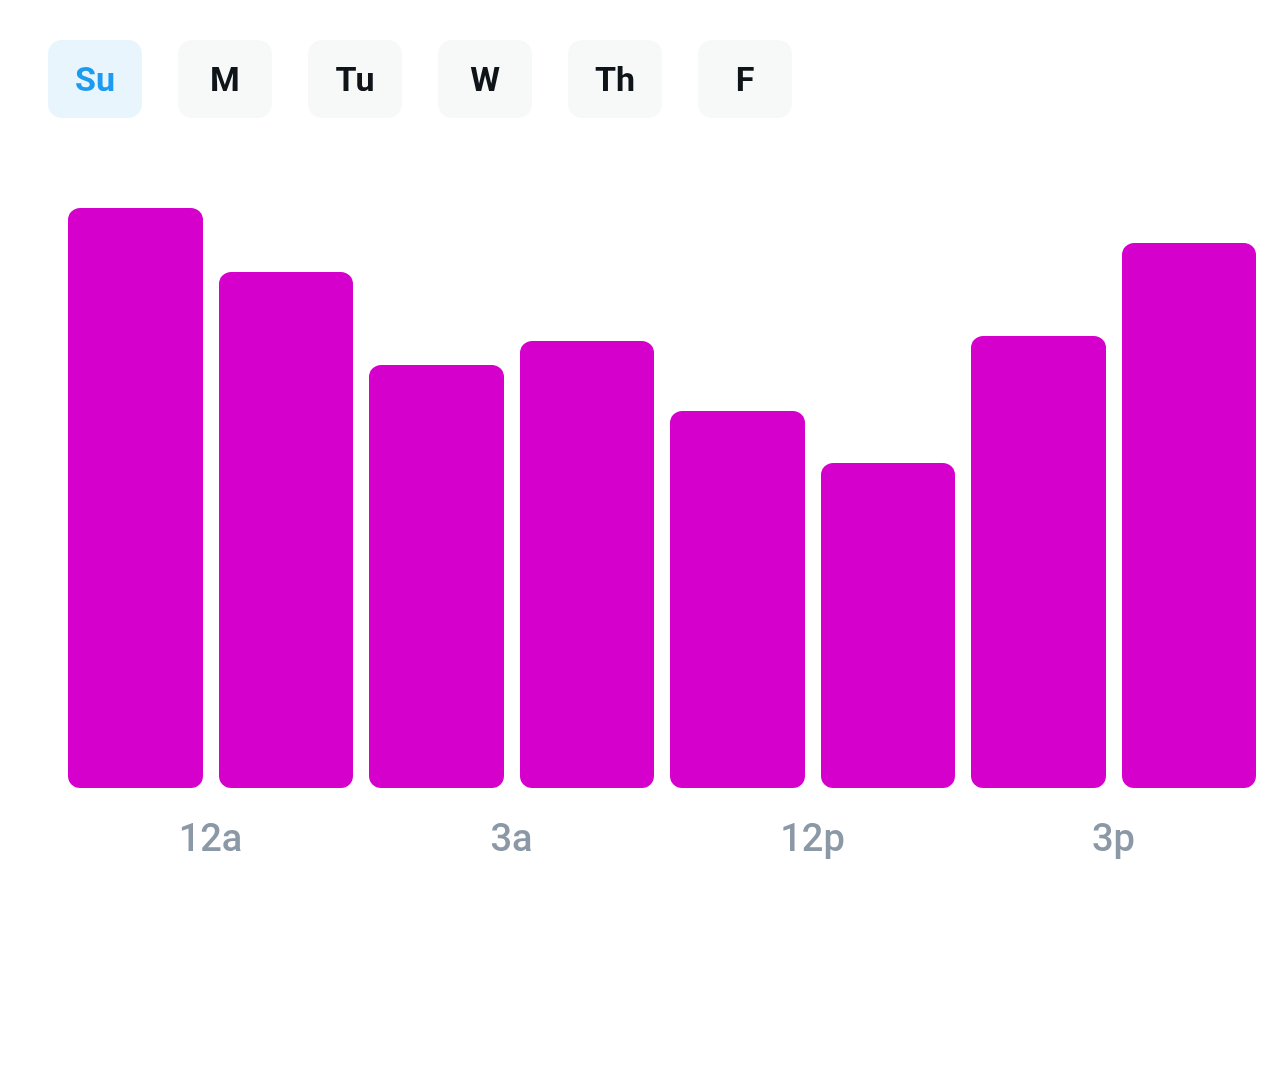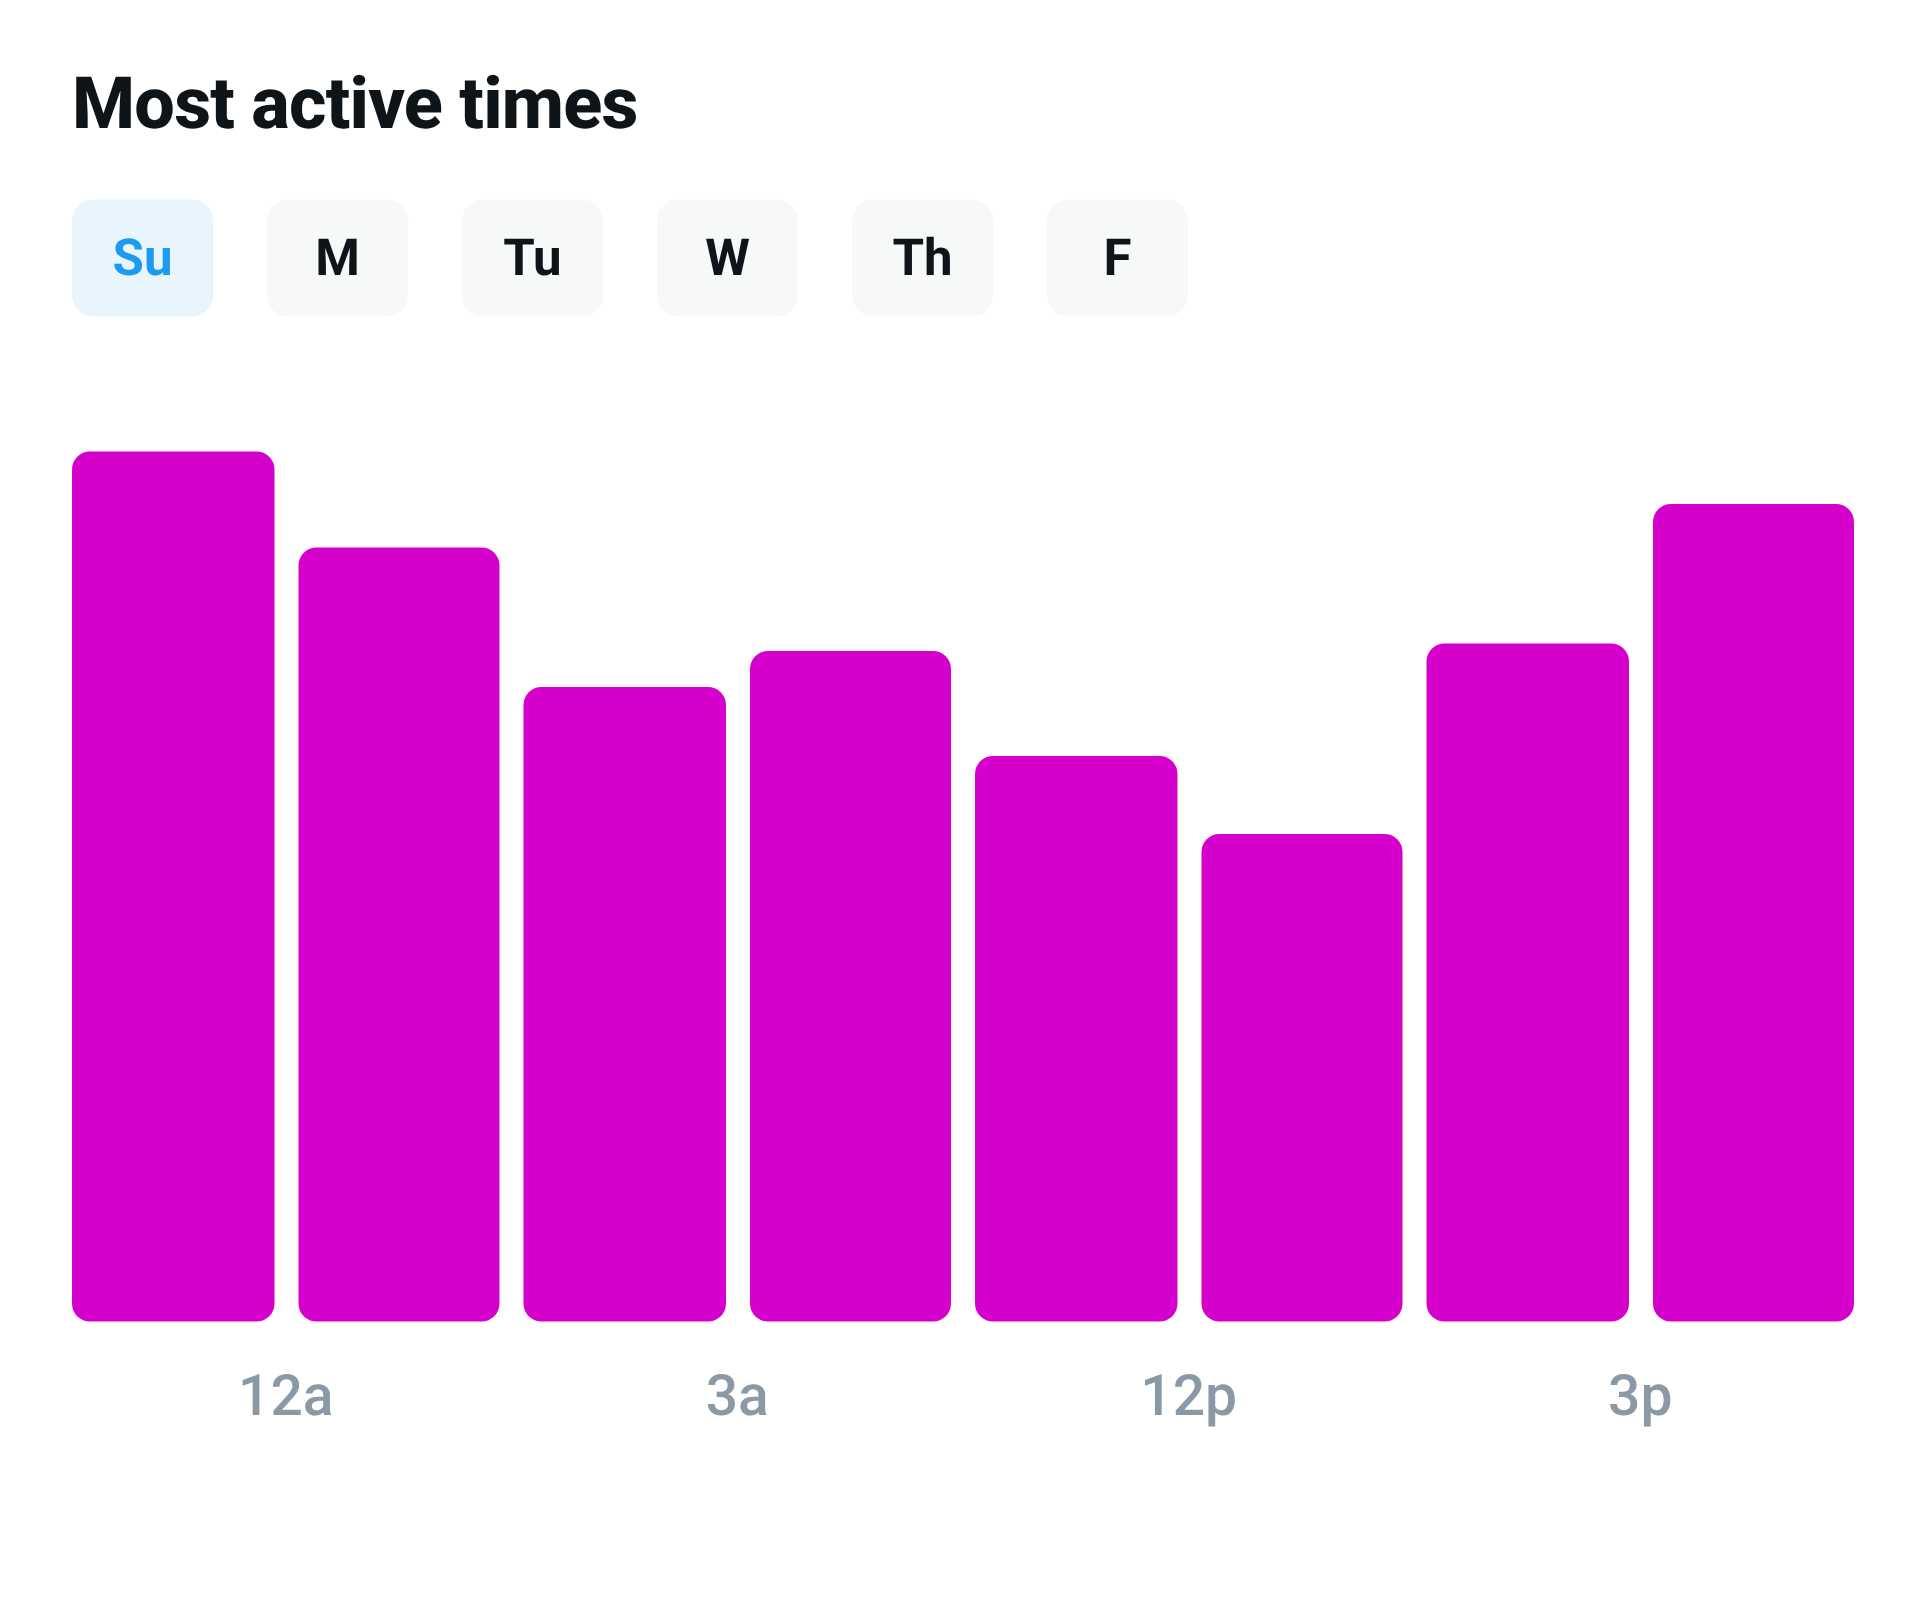--- a/index.html
+++ b/index.html
@@ -52,20 +52,21 @@
     justify-content: center;
     cursor: pointer;
     user-select: none;
   }
   .day-tab.active {
     background: var(--tab-active);
     color: var(--tab-active-text);
   }
   .chart {
     width: 100%;
+    margin-left: 20px;
   }
   .bars {
     display: flex;
     align-items: flex-end;
     height: 580px;
     gap: 16px;
   }
   .bar-col {
     flex: 1 1 0;
     display: flex;
@@ -88,21 +89,20 @@
     font-size: 38px;
     font-weight: 500;
     color: var(--muted);
   }
 </style>
 </head>
 <body>
 
 <div class="container">
 
-  <h1 class="title">Most active times</h1>
 
   <div class="day-tabs">
     <div class="day-tab active">Su</div>
     <div class="day-tab">M</div>
     <div class="day-tab">Tu</div>
     <div class="day-tab">W</div>
     <div class="day-tab">Th</div>
     <div class="day-tab">F</div>
   </div>
 

